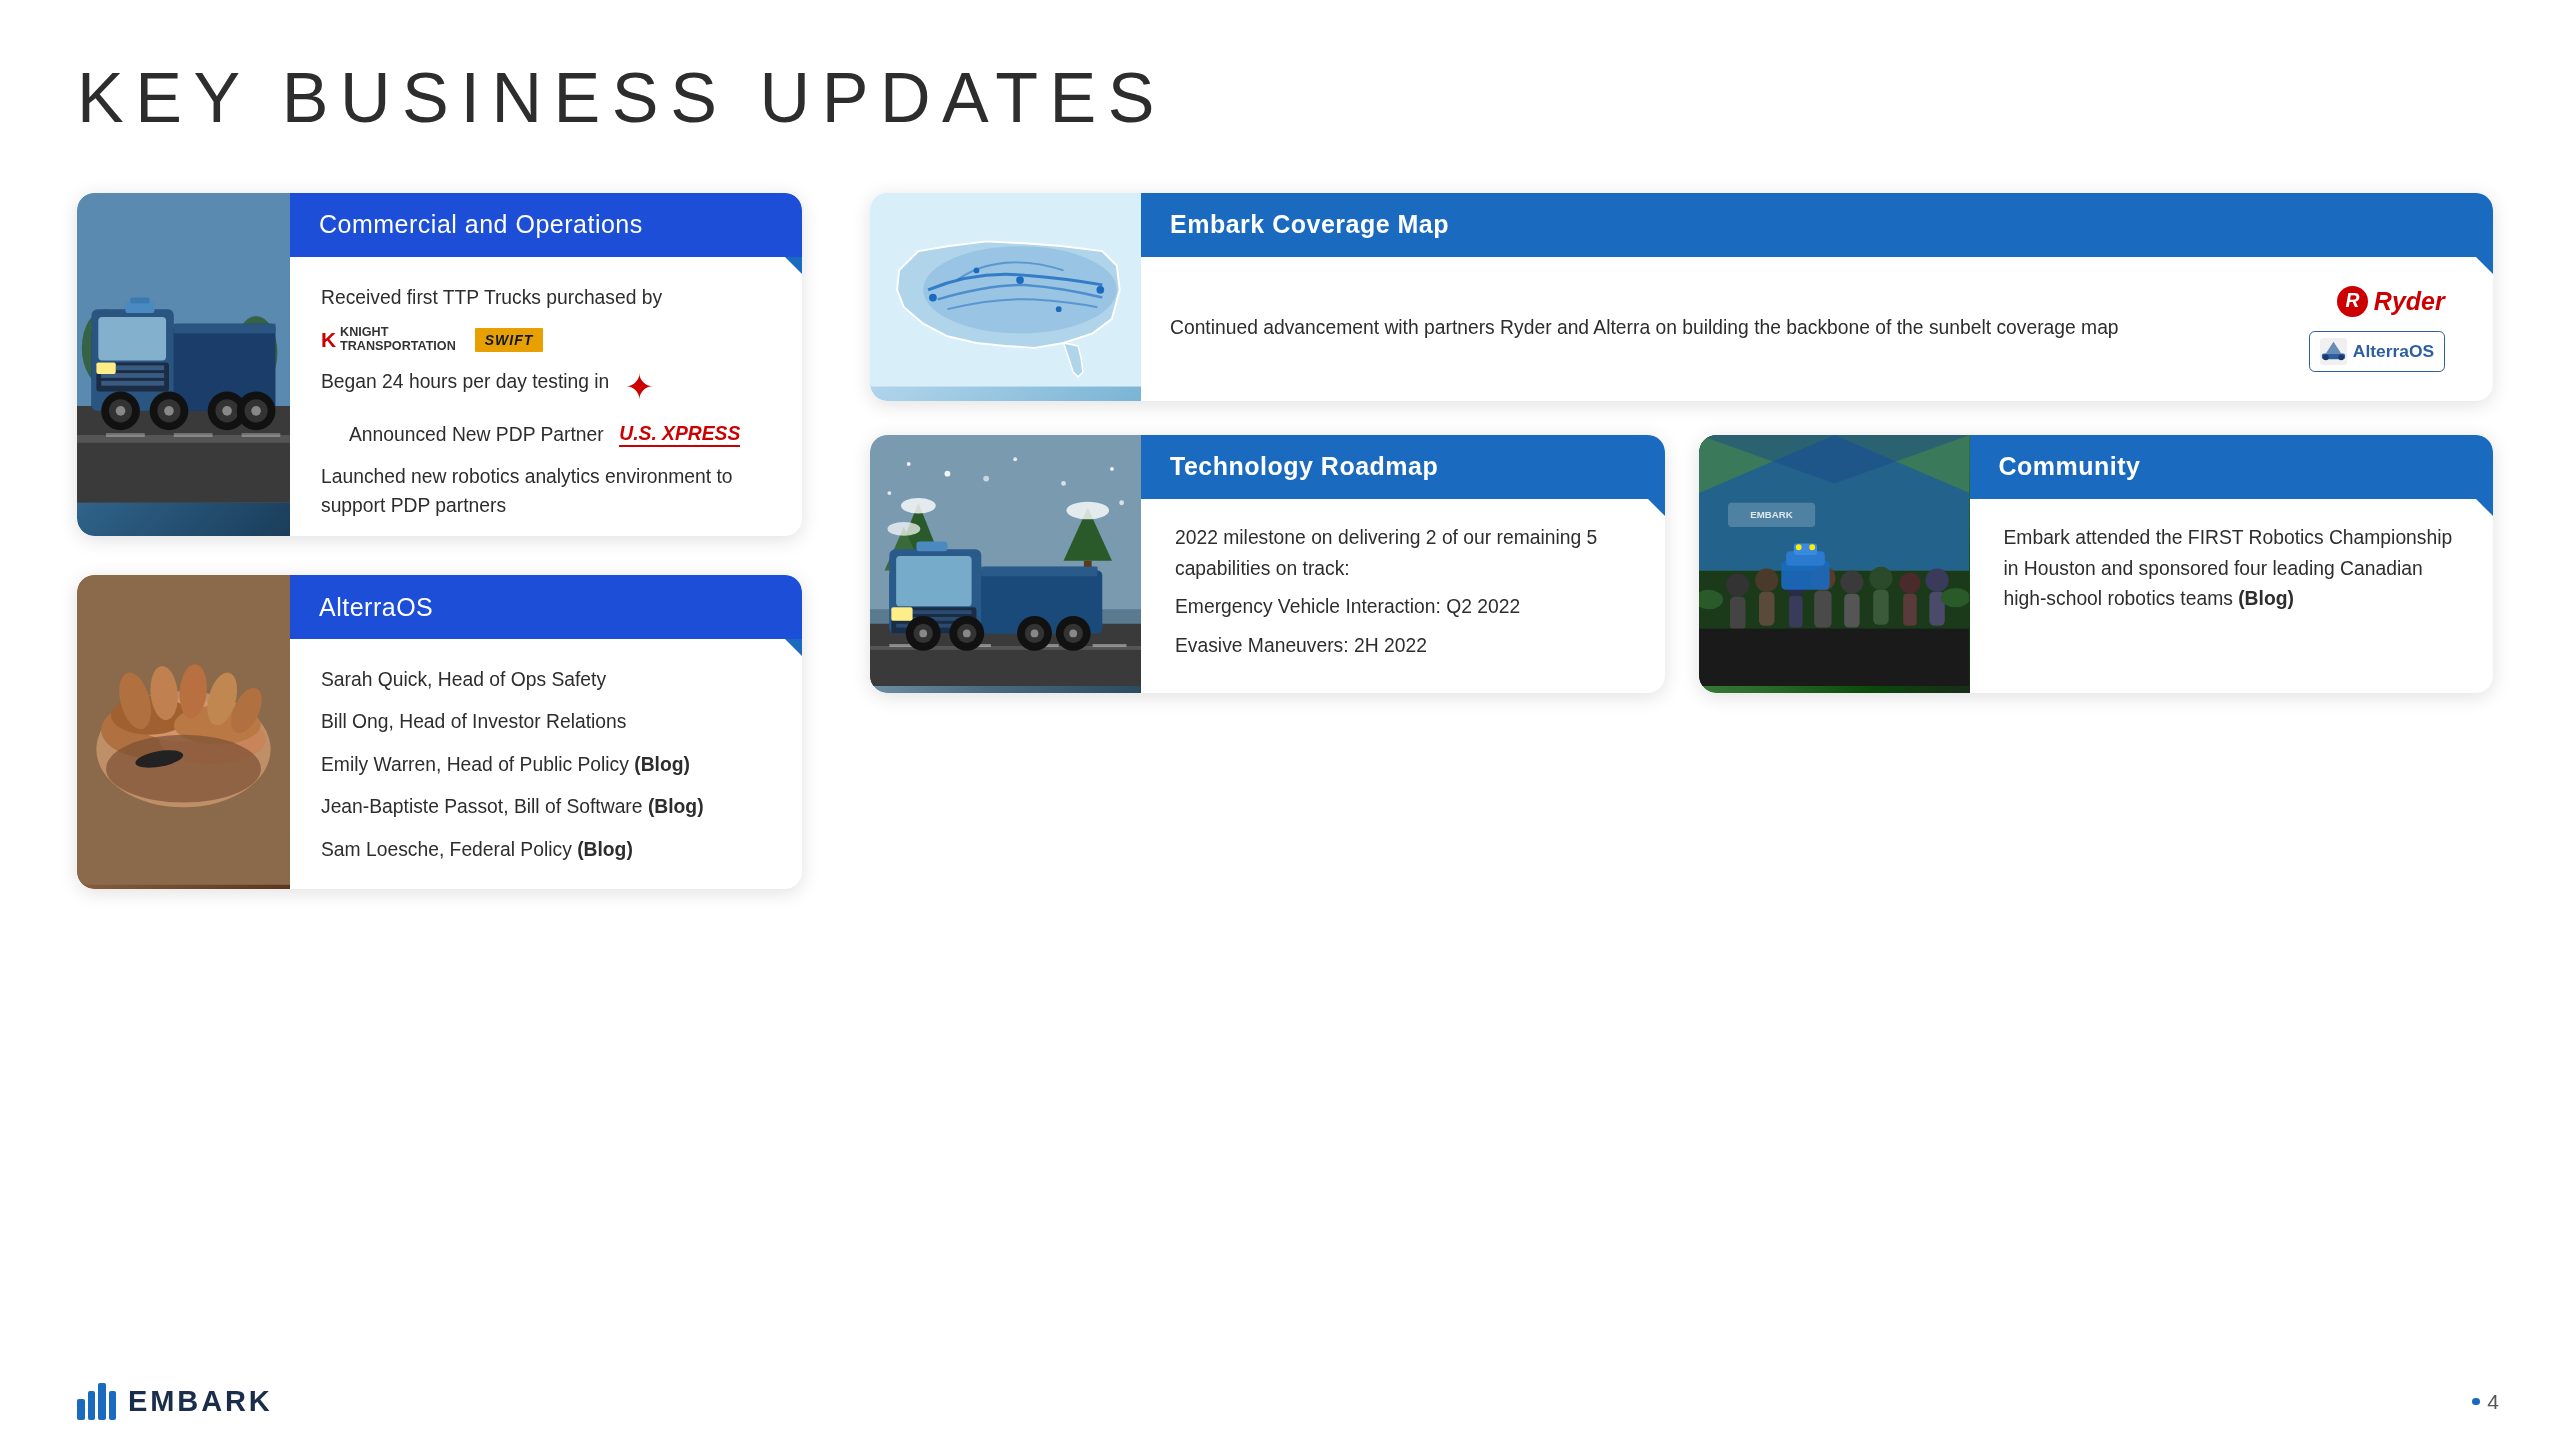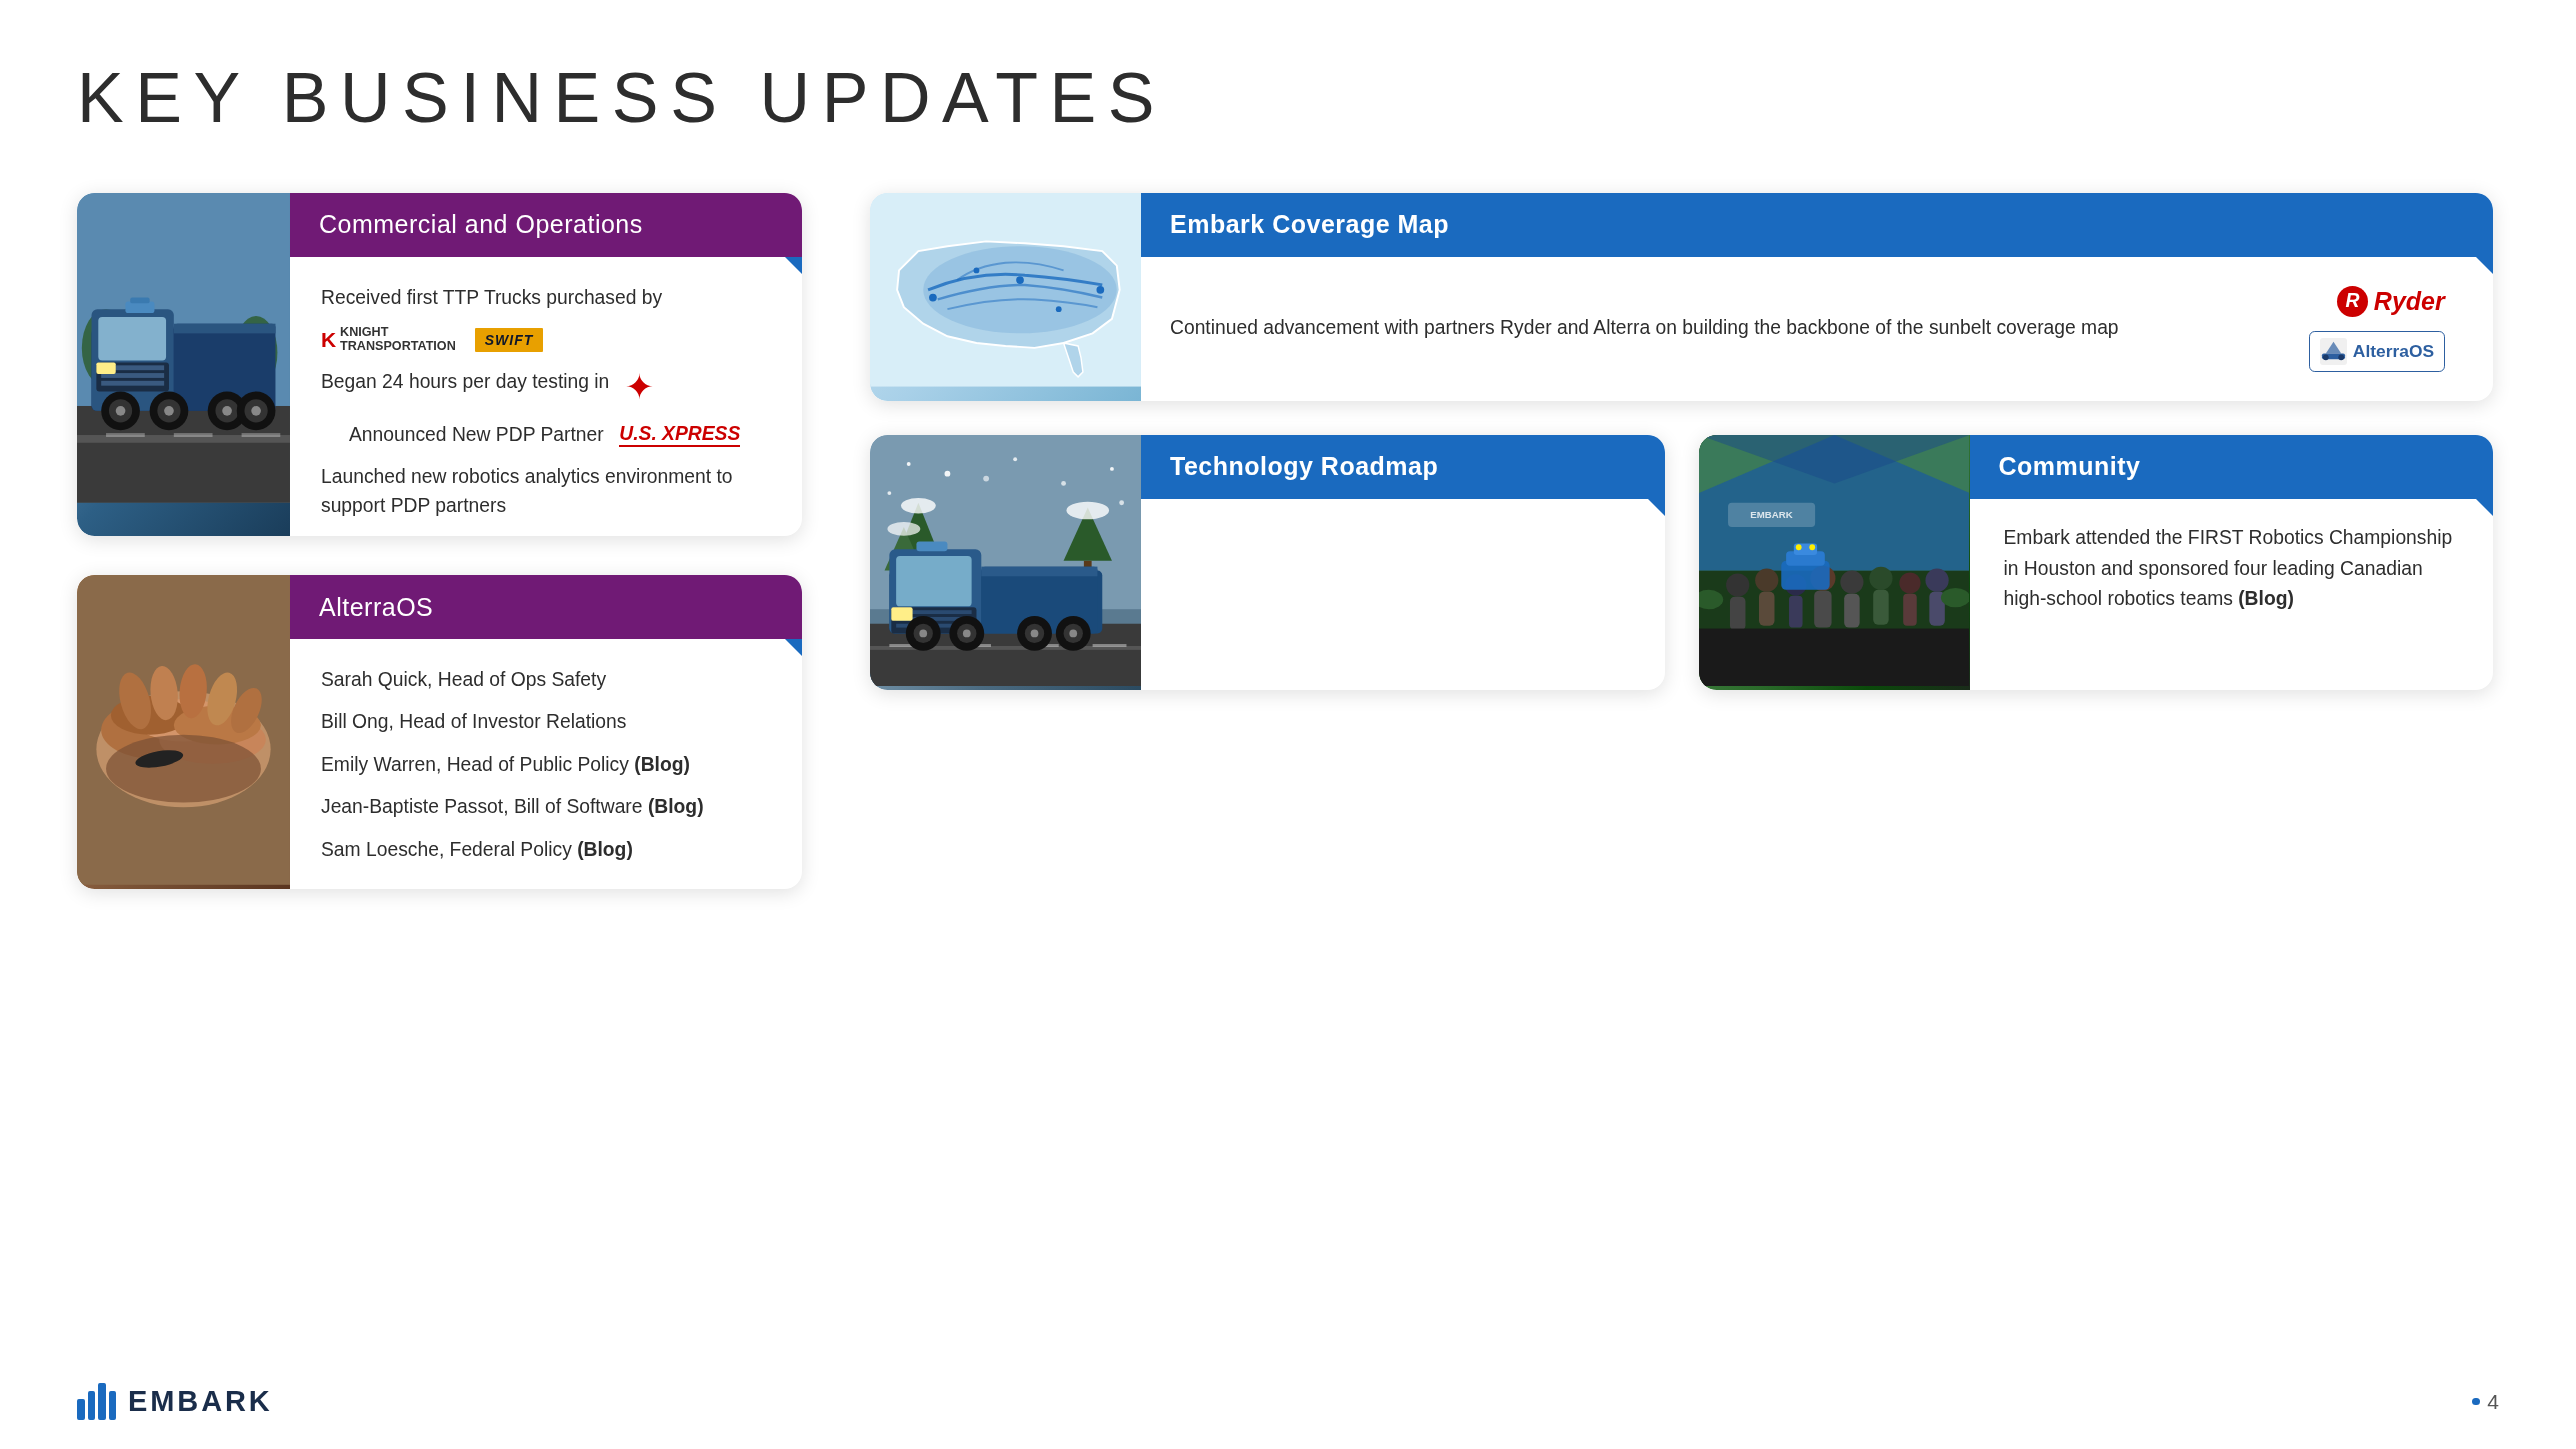--- a/index.html
+++ b/index.html
@@ -79,21 +79,21 @@
     .robotics-image {
       background: linear-gradient(135deg, #6aaa6a 0%, #4a8a4a 30%, #2a6a2a 60%, #0a4a0a 80%, #1a2a1a 100%);
     }
 
     .card-content {
       flex: 1;
       padding: 0;
     }
 
     .card-header {
-      background: #701a75;
+      background: #1d4ed8;
       padding: 17.4px 29px;
       border-radius: 0 15.5px 0 0;
       position: relative;
     }
 
     .card-header::after {
       content: '';
       position: absolute;
       bottom: -17.4px;
       right: 0;
@@ -578,20 +578,25 @@
           <circle cx="20" cy="60" r="2" fill="white" opacity="0.8"></circle>
           <circle cx="120" cy="45" r="3" fill="white" opacity="0.6"></circle>
           <circle cx="260" cy="70" r="2.5" fill="white" opacity="0.7"></circle>
           <circle cx="40" cy="30" r="2" fill="white" opacity="0.9"></circle>
         </svg>
       </div>
       <div class="right-card-content">
         <div class="right-card-header">
           <span class="right-card-header-title">Technology Roadmap</span>
         </div>
+        <div class="right-card-body">
+          <p>2022 milestone on delivering 2 of our remaining 5 capabilities on track:</p>
+          <p>Emergency Vehicle Interaction: Q2 2022</p>
+          <p>Evasive Maneuvers: 2H 2022</p>
+        </div>
       </div>
     </div>
 
     <div class="right-card">
       <div class="right-card-image robotics-image">
         <svg viewBox="0 0 280 260" xmlns="http://www.w3.org/2000/svg">
           <rect width="280" height="260" fill="#1a3a1a"></rect>
 
           <rect y="0" width="280" height="140" fill="#3a7a5a"></rect>
 

